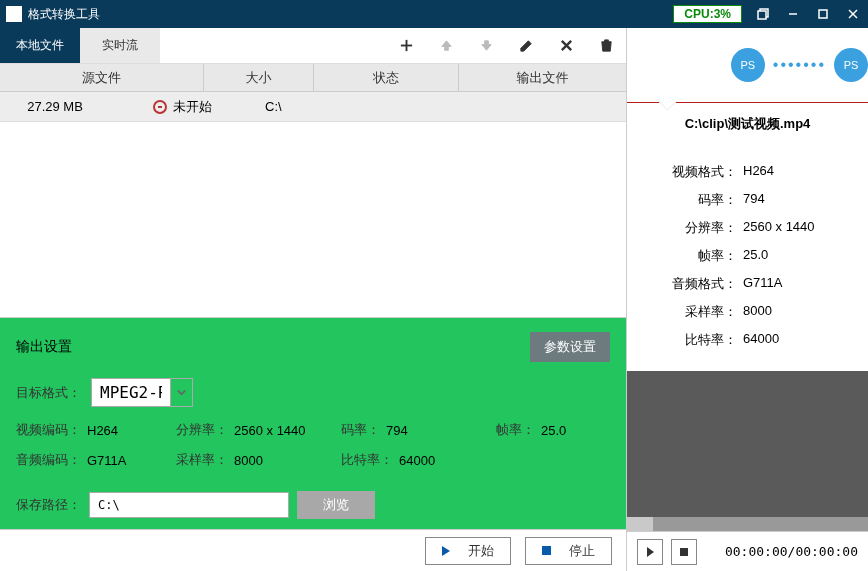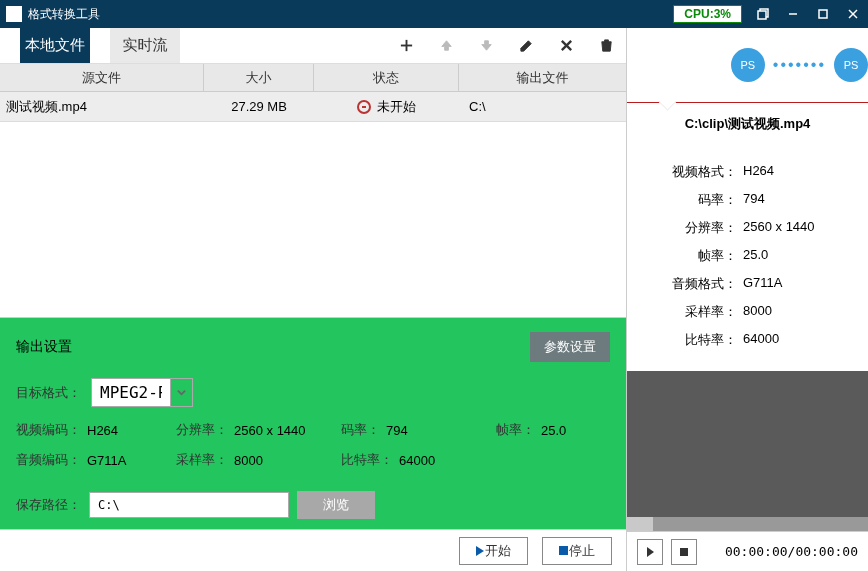--- a/index.html
+++ b/index.html
@@ -10,21 +10,21 @@
 .titlebar .spacer { flex: 1; }
 .titlebar .cpu { background: #fff; color: #0a8a0a; border: 1px solid #0a8a0a; padding: 1px 10px; font-size: 12px; font-weight: bold; margin-right: 6px; }
 .titlebar .tbbtn { width: 30px; height: 28px; display:flex; align-items:center; justify-content:center; color:#fff; cursor:pointer; }
 .titlebar svg { width:12px; height:12px; stroke:#fff; fill:none; stroke-width:1.5; }
 
 .main { display:flex; height: calc(100% - 28px); }
 .leftcol { width: 627px; border-right: 1px solid #ccc; display:flex; flex-direction:column; }
 .rightcol { flex:1; display:flex; flex-direction:column; }
 
 .tabbar { height: 36px; background:#fff; border-bottom:1px solid #ddd; display:flex; align-items:stretch; }
-.tab { width:70px; display:flex; align-items:center; justify-content:center; font-size:15px; cursor:pointer;margin-left:20px; }
+.tab { width:80px; display:flex; align-items:center; justify-content:center; font-size:12px; cursor:pointer; }
 .tab.active { background:#0a3a5a; color:#fff; }
 .tab.inactive { background:#e9e9e9; color:#333; }
 .tabbar .spacer{flex:1}
 .toolbtn { width:40px; display:flex; align-items:center; justify-content:center; cursor:pointer; }
 .toolbtn svg { width:15px; height:15px; }
 .toolbtn.disabled svg { stroke:#bbb; fill:#bbb; }
 .toolbtn.enabled svg { stroke:#333; fill:#333; }
 
 .theader { height:28px; background:#e8e8e8; display:flex; font-size:13px; color:#333; border-bottom:1px solid #ccc;}
 .theader > div { border-right:1px solid #ccc; display:flex; align-items:center; justify-content:center; }
@@ -55,21 +55,21 @@
 .kvgrid { display:flex; flex-wrap:wrap; font-family: SimSun, monospace; font-size:13px;}
 .kv { display:flex; margin-bottom:12px; align-items:center;}
 .kv .k{color:#333;} .kv .v{margin-left:6px;}
 .kv1{width:160px;} .kv2{width:165px;} .kv3{width:155px;} .kv4{width:110px;}
 
 .pathrow { display:flex; align-items:center; gap:8px; margin-top:10px;}
 .pathrow input { border:1px solid #aaa; padding:5px 8px; width:200px; font-size:12px; font-family:monospace;}
 .browse-btn { background:#a8a8a8; color:#fff; border:none; padding:5px 26px; font-size:13px; cursor:pointer;}
 
 .actionbar { border-top:1px solid #ccc; height:42px; display:flex; align-items:center; justify-content:flex-end; padding:0 14px; gap:14px;}
-.actbtn { border:1px solid #888; background:#fff; padding:4px 16px; font-size:13px; display:flex; align-items:center; gap:1px; cursor:pointer; color:#333;}
+.actbtn { border:1px solid #888; background:#fff; padding:4px 16px; font-size:13px; display:flex; align-items:center; gap:18px; cursor:pointer; color:#333;}
 .actbtn .tri{width:0;height:0;border-top:5px solid transparent;border-bottom:5px solid transparent;border-left:8px solid #0a5aaa;}
 .actbtn .sq{width:9px;height:9px;background:#0a5aaa;}
 
 .flow { height:75px; display:flex; align-items:center; justify-content:flex-end; gap:8px; border-bottom:1px solid #b91c1c; position:relative;}
 .node { width:34px; height:34px; border-radius:50%; background:#3aa0e0; color:#fff; display:flex; align-items:center; justify-content:center; font-size:11px;}
 .dots{color:#3aa0e0; font-size:16px; letter-spacing:2px;}
 .flow::after{content:"";position:absolute;bottom:-6px;left:34px;width:12px;height:12px;background:#fff;border-left:1px solid #eee;border-bottom:1px solid #eee;transform:rotate(-45deg);}
 
 .props { padding:12px 10px; font-family: SimSun, monospace; font-size:13px; }
 .props .fpath { text-align:center; font-weight:bold; margin-bottom:30px;}
@@ -160,21 +160,20 @@
 
     <div class="theader">
       <div class="col-src">源文件</div>
       <div class="col-size">大小</div>
       <div class="col-status">状态</div>
       <div class="col-out">输出文件</div>
     </div>
 
     <div class="filelist">
       <div class="trow">
-        <div class="col-src">测试视频.mp4</div>
         <div class="col-size">27.29 MB</div>
         <div class="col-status">
           <span class="status-icon"></span>
           <span>未开始</span>
         </div>
         <div class="col-out">C:\</div>
       </div>
     </div>
 
     <div class="settings">

